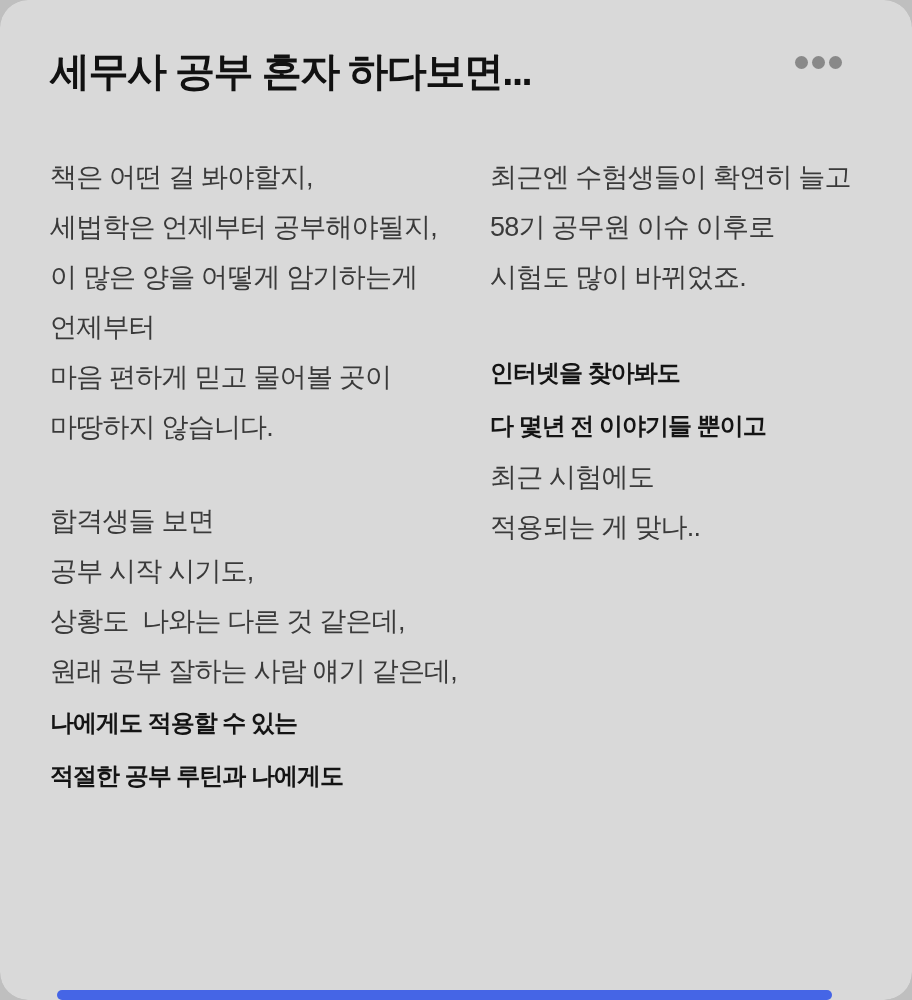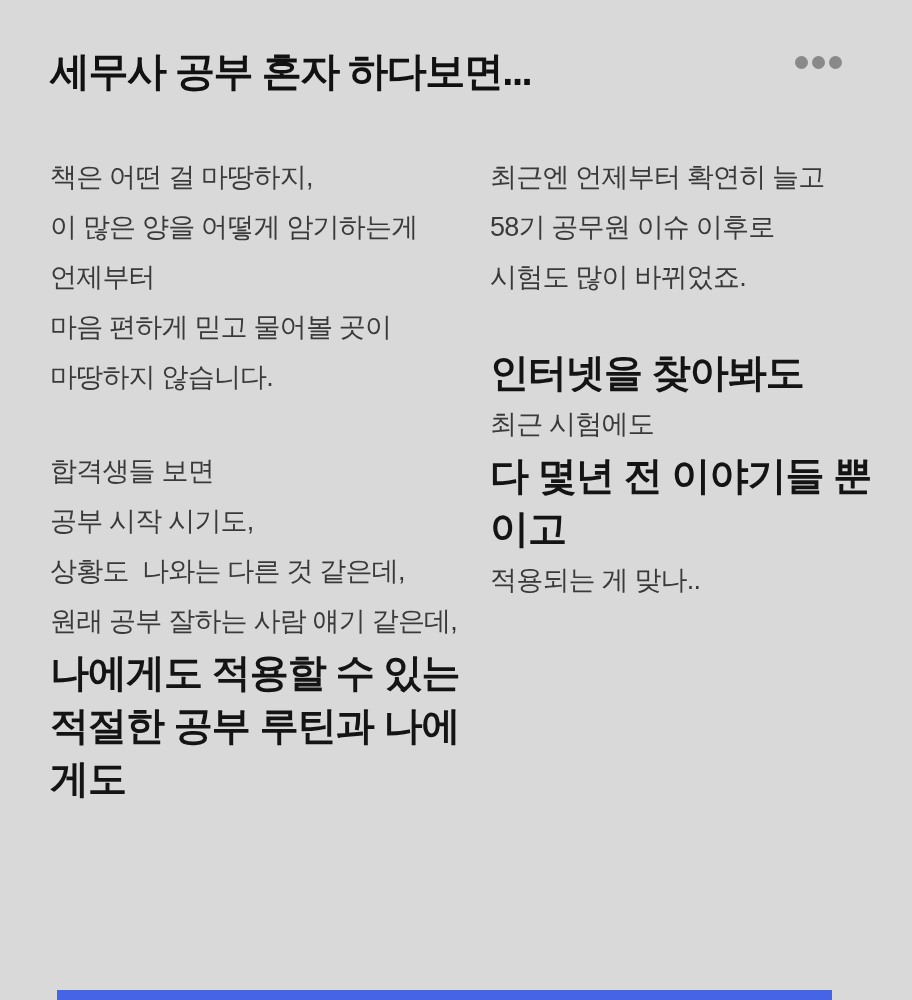--- a/index.html
+++ b/index.html
@@ -3,21 +3,21 @@
 <meta charset="utf-8">
 <style>
   :root{
     --background:#d9d9d9;
     --title-text:#111111;
     --body-text:#3a3a3a;
     --strong-text:#141414;
     --menu-dots:#898989;
     --bottom-bar:#4565e6;
   }
-  *{margin:0;padding:0;box-sizing:border-box;}
+  *{margin:0;padding:0;box-sizing:border-box;border-radius:28px;}
   html,body{background:#bfbfbf;}
   .page{
     position:relative;
     width:912px;height:1000px;
     background:var(--background);
     overflow:hidden;
     font-family:"Liberation Sans", sans-serif;
   }
   .header{
     display:flex;
@@ -52,21 +52,21 @@
   .para + .para{margin-top:44px;}
   .line{
     font-size:27px;
     line-height:50px;
     color:var(--body-text);
     letter-spacing:-0.8px;
     white-space:pre-wrap;
     font-weight:400;
   }
   .line.strong{
-    font-size:39px;
+    font-size:24px;
     line-height:53px;
     font-weight:800;
     color:var(--strong-text);
     letter-spacing:-1px;
   }
   .bottom-bar{
     position:absolute;
     left:57px;bottom:0;
     width:775px;height:10px;
     background:var(--bottom-bar);
@@ -83,46 +83,47 @@
       <span class="dot"></span>
       <span class="dot"></span>
       <span class="dot"></span>
     </div>
   </div>
 
   <div class="content">
 
     <div class="col-left">
       <div class="para">
-        <p class="line">책은 어떤 걸 마땅하지,</p>
+        <p class="line">책은 어떤 걸 봐야할지,</p>
+        <p class="line">세법학은 언제부터 공부해야될지,</p>
         <p class="line">이 많은 양을 어떻게 암기하는게</p>
         <p class="line">언제부터</p>
         <p class="line">마음 편하게 믿고 물어볼 곳이</p>
         <p class="line">마땅하지 않습니다.</p>
       </div>
       <div class="para">
         <p class="line">합격생들 보면</p>
         <p class="line">공부 시작 시기도,</p>
         <p class="line">상황도  나와는 다른 것 같은데,</p>
         <p class="line">원래 공부 잘하는 사람 얘기 같은데,</p>
         <p class="line strong">나에게도 적용할 수 있는</p>
         <p class="line strong">적절한 공부 루틴과 나에게도</p>
       </div>
     </div>
 
     <div class="col-right">
       <div class="para">
-        <p class="line">최근엔 언제부터 확연히 늘고</p>
+        <p class="line">최근엔 수험생들이 확연히 늘고</p>
         <p class="line">58기 공무원 이슈 이후로</p>
         <p class="line">시험도 많이 바뀌었죠.</p>
       </div>
       <div class="para">
         <p class="line strong">인터넷을 찾아봐도</p>
+        <p class="line strong">다 몇년 전 이야기들 뿐이고</p>
         <p class="line">최근 시험에도</p>
-        <p class="line strong">다 몇년 전 이야기들 뿐이고</p>
         <p class="line">적용되는 게 맞나..</p>
       </div>
     </div>
 
   </div>
 
   <div class="bottom-bar"></div>
 
 </div>
 

